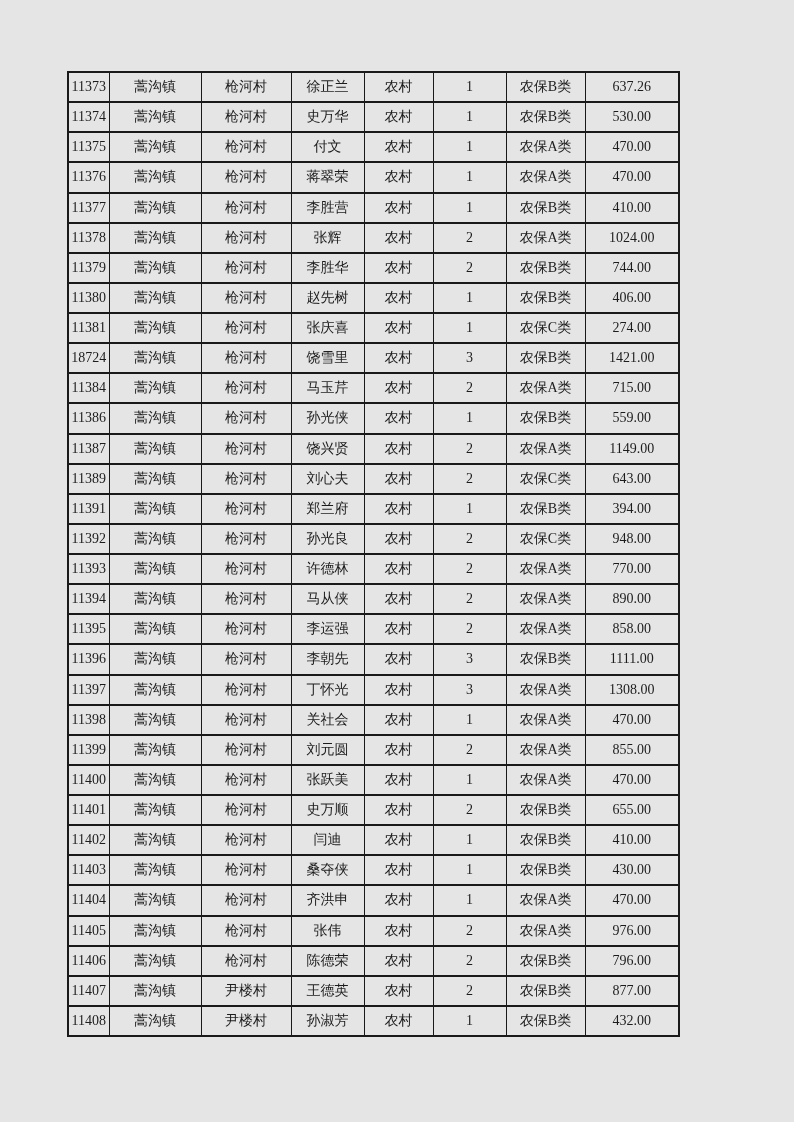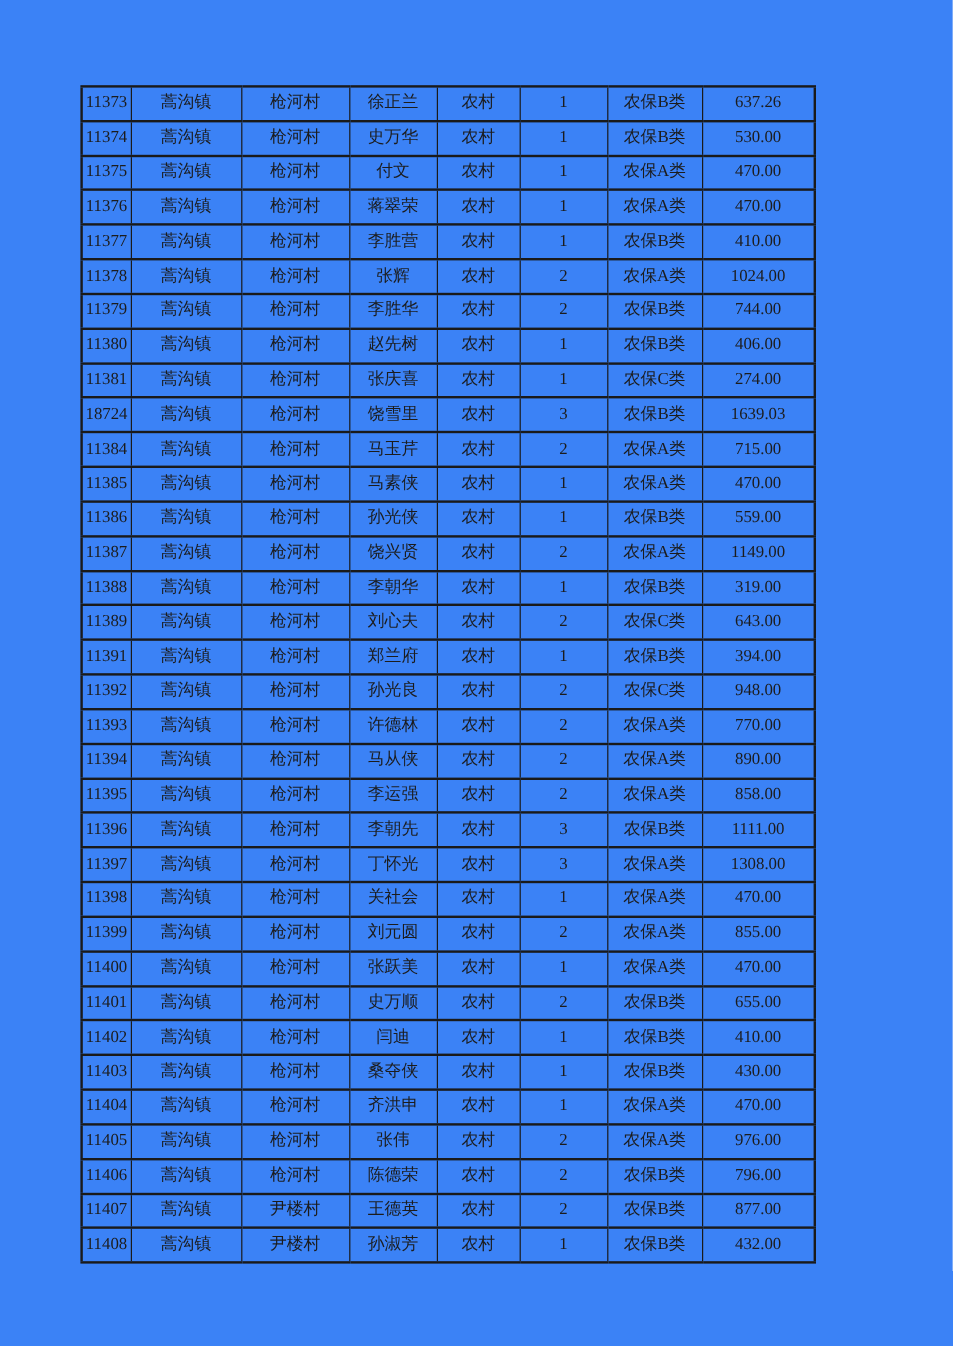--- a/index.html
+++ b/index.html
@@ -8,21 +8,21 @@
     background: #ffffff;
     width: 794px;
     height: 1122px;
     overflow: hidden;
     font-family: "Liberation Serif", "DejaVu Serif", serif;
   }
   .page {
     position: relative;
     width: 794px;
     height: 1122px;
-    background: #3b82f6;
+    background: #e5e5e5;
   }
   table.data-table {
     position: absolute;
     left: 67px;
     top: 71px;
     width: 611px;
     height: 966px;
     border-collapse: collapse;
     table-layout: fixed;
     border: 2px solid #1a1a1a;
@@ -158,71 +158,51 @@
           <td>274.00</td>
         </tr>
         <tr>
           <td>18724</td>
           <td>蒿沟镇</td>
           <td>枪河村</td>
           <td>饶雪里</td>
           <td>农村</td>
           <td>3</td>
           <td>农保B类</td>
-          <td>1639.03</td>
+          <td>1421.00</td>
         </tr>
         <tr>
           <td>11384</td>
           <td>蒿沟镇</td>
           <td>枪河村</td>
           <td>马玉芹</td>
           <td>农村</td>
           <td>2</td>
           <td>农保A类</td>
           <td>715.00</td>
         </tr>
         <tr>
-          <td>11385</td>
-          <td>蒿沟镇</td>
-          <td>枪河村</td>
-          <td>马素侠</td>
-          <td>农村</td>
-          <td>1</td>
-          <td>农保A类</td>
-          <td>470.00</td>
-        </tr>
-        <tr>
           <td>11386</td>
           <td>蒿沟镇</td>
           <td>枪河村</td>
           <td>孙光侠</td>
           <td>农村</td>
           <td>1</td>
           <td>农保B类</td>
           <td>559.00</td>
         </tr>
         <tr>
           <td>11387</td>
           <td>蒿沟镇</td>
           <td>枪河村</td>
           <td>饶兴贤</td>
           <td>农村</td>
           <td>2</td>
           <td>农保A类</td>
           <td>1149.00</td>
-        </tr>
-        <tr>
-          <td>11388</td>
-          <td>蒿沟镇</td>
-          <td>枪河村</td>
-          <td>李朝华</td>
-          <td>农村</td>
-          <td>1</td>
-          <td>农保B类</td>
-          <td>319.00</td>
         </tr>
         <tr>
           <td>11389</td>
           <td>蒿沟镇</td>
           <td>枪河村</td>
           <td>刘心夫</td>
           <td>农村</td>
           <td>2</td>
           <td>农保C类</td>
           <td>643.00</td>

